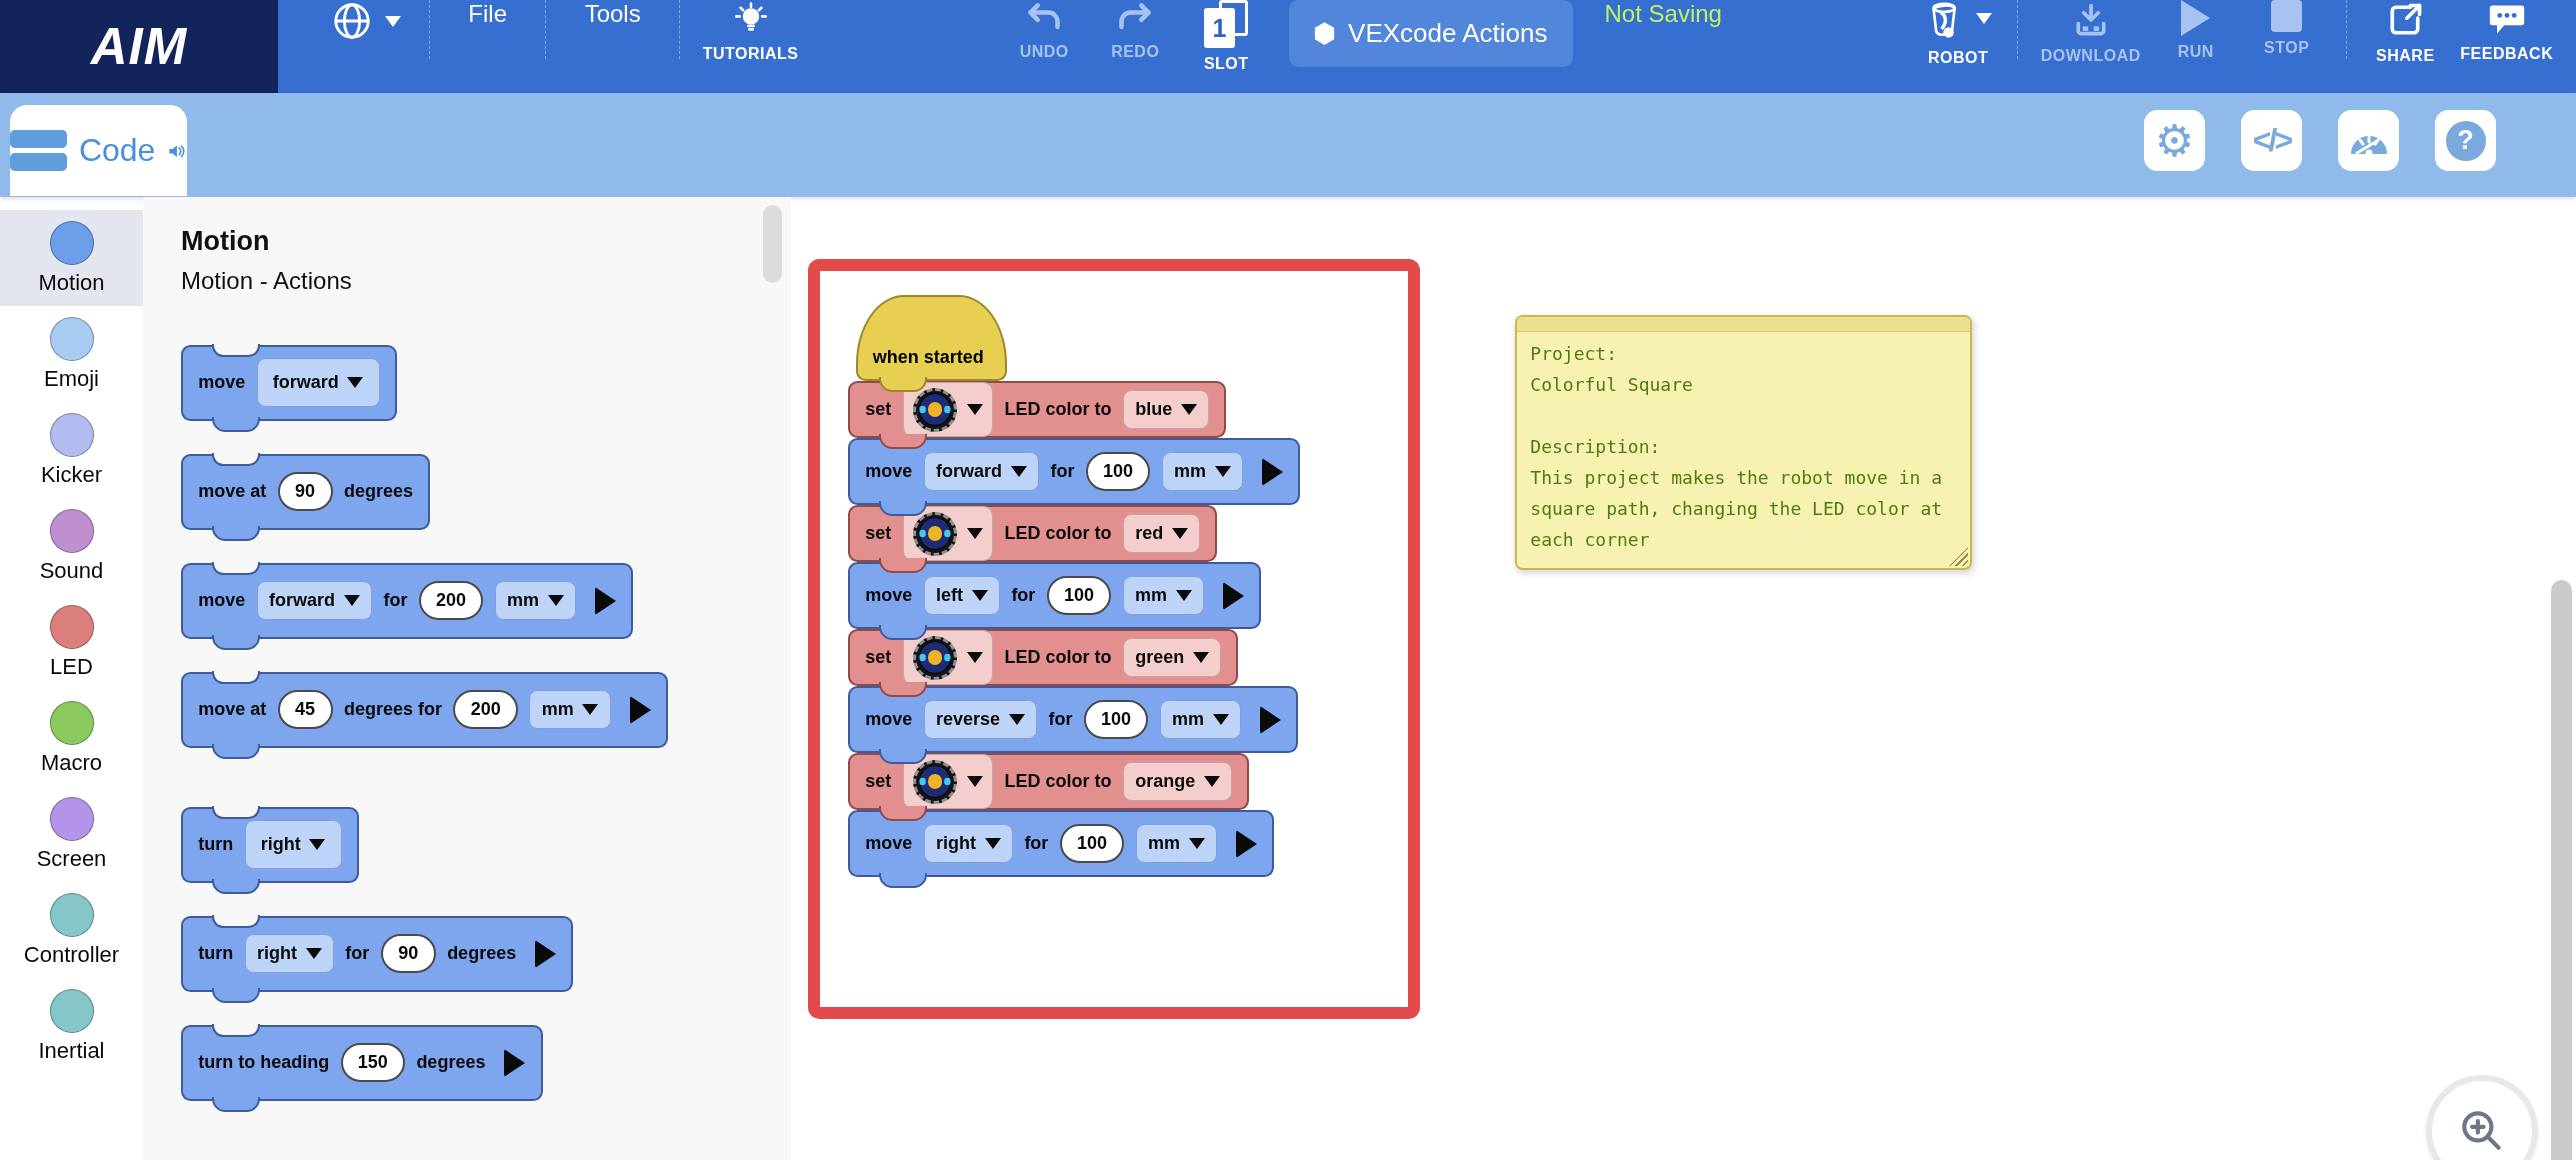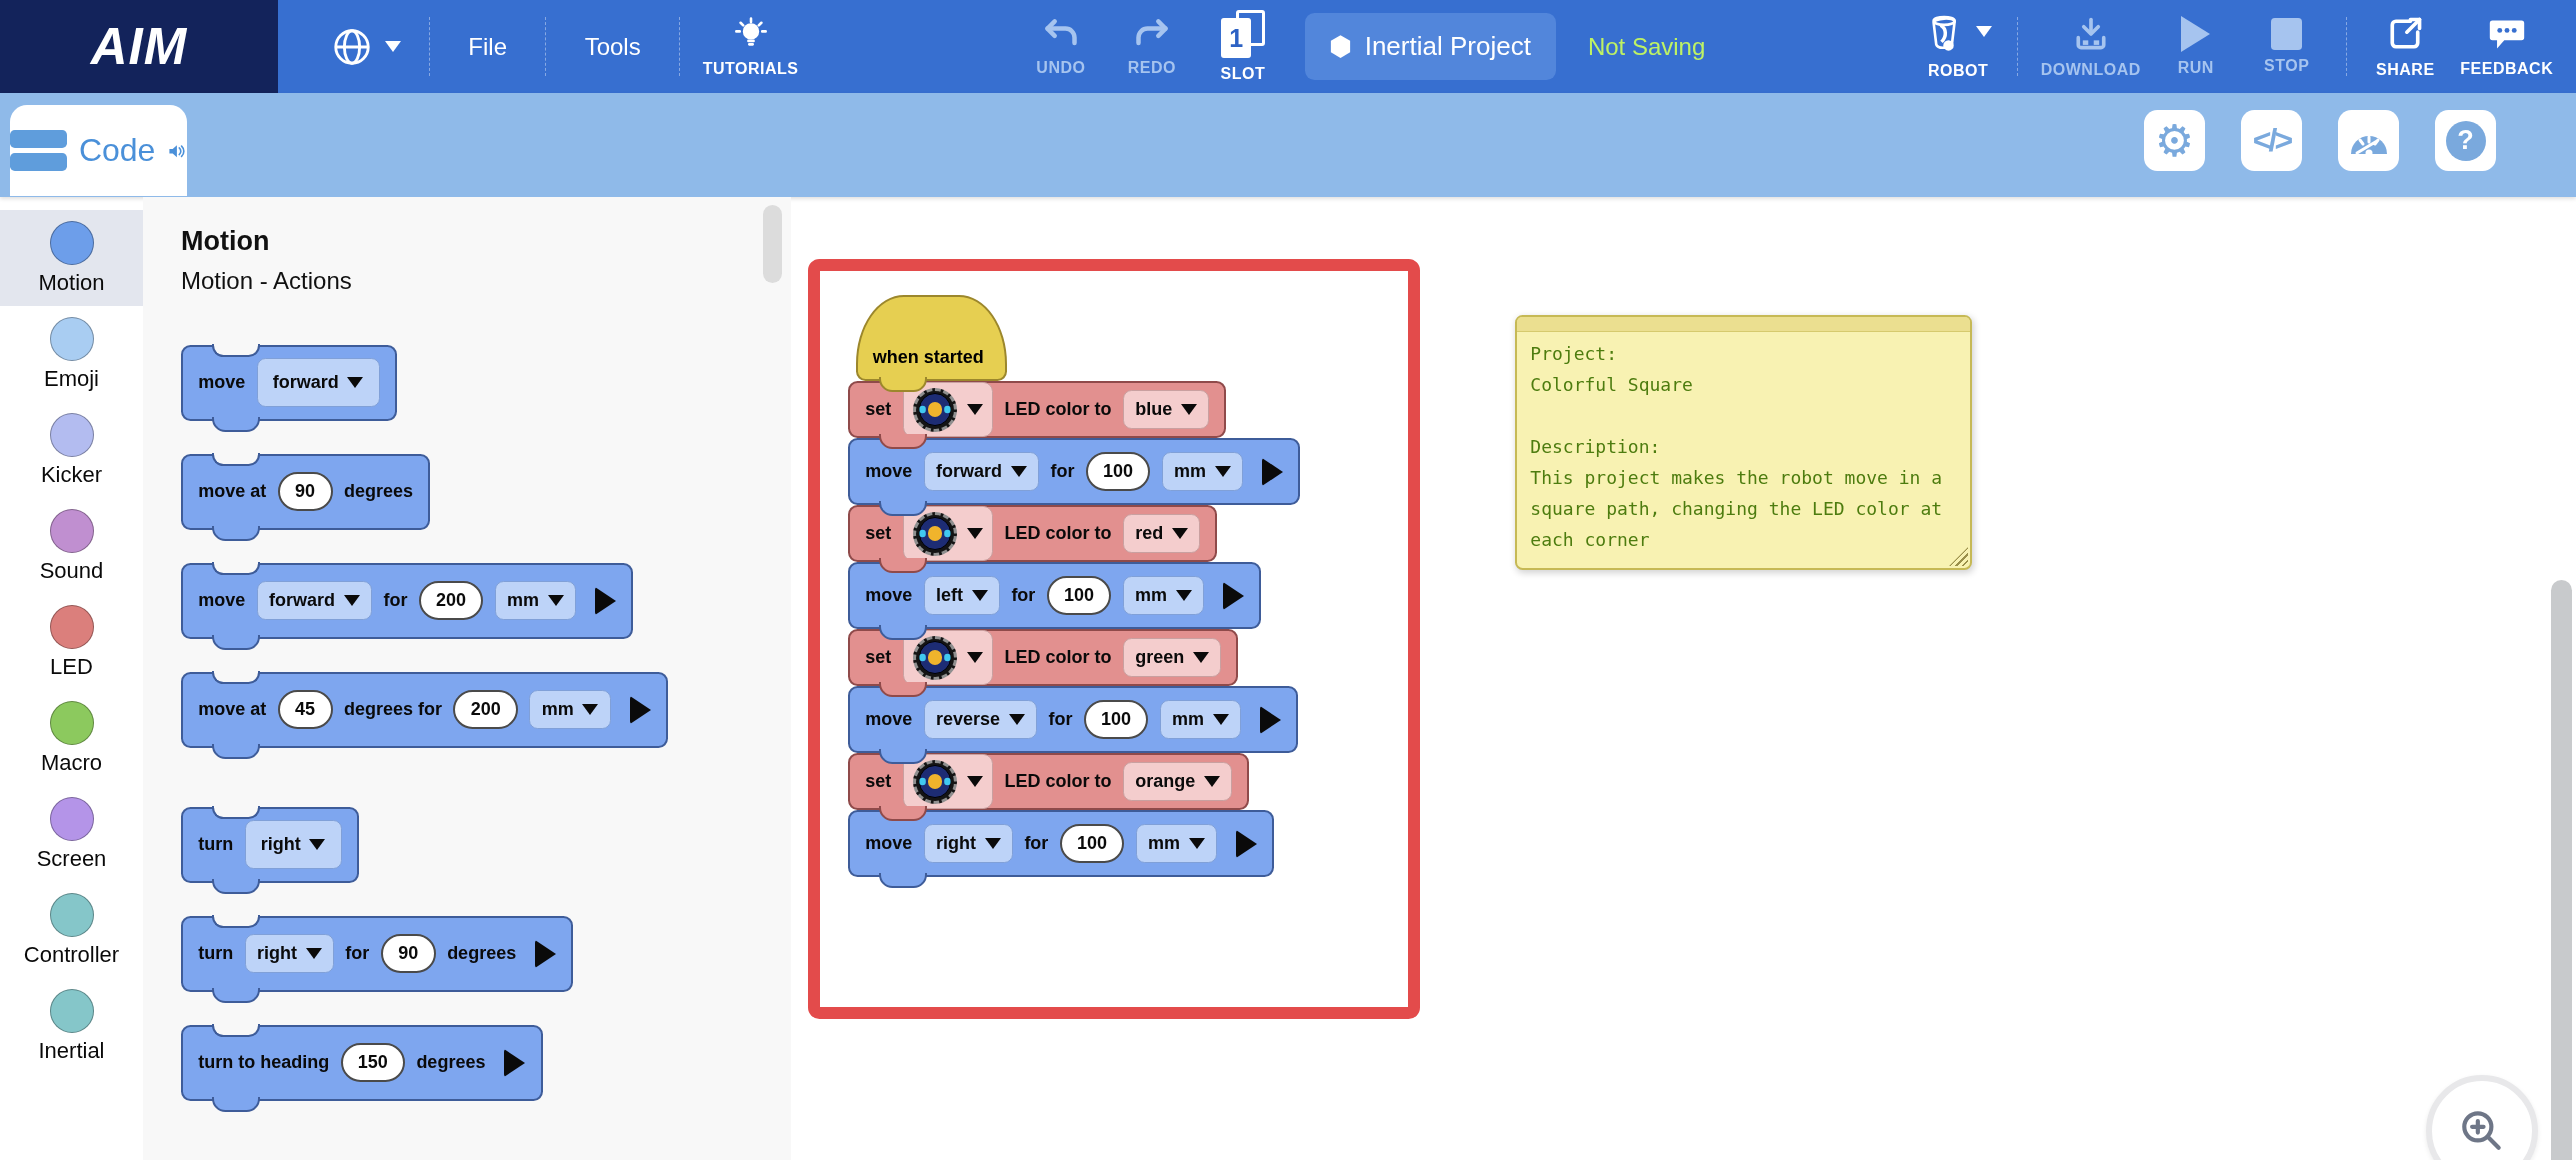--- a/index.html
+++ b/index.html
@@ -1,20 +1,20 @@
 <!DOCTYPE html>
 <html><head>
 <meta charset="utf-8">
 <style>
   * { box-sizing: border-box; margin:0; padding:0; }
   html,body { width:2576px; height:1160px; overflow:hidden;
     font-family:"Liberation Sans", sans-serif; background:#fff; }
 
   
-  .topbar { height:93px; background:#376fd0; display:flex; align-items:center; color:#fff; }
+  .topbar { height:93px; background:#376fd0; display:flex; align-items:flex-start; color:#fff; }
   .logo { width:278px; height:93px; background:#13235b; display:flex; align-items:center; justify-content:center;
           font-size:51px; font-weight:900; font-style:italic; letter-spacing:1px; flex:none; }
   .vdiv { height:59px; border-left:1.9px dashed rgba(255,255,255,.4); margin:0 13.3px; flex:none; }
   .menu-item { font-size:24px; padding:0 25px; cursor:default; flex:none; }
   .globe-btn { display:flex; align-items:center; gap:11.4px; margin-left:38px; padding:0 15.2px; flex:none; }
   .icon-btn { display:flex; flex-direction:column; align-items:center; justify-content:center; gap:6.7px;
               min-width:91px; padding:0 9.5px; flex:none; }
   .icon-btn .lbl { font-size:16px; font-weight:bold; letter-spacing:0.5px; }
   .muted { color:#a6c4ef; }
   .white { color:#fff; }
@@ -189,21 +189,21 @@
     <span class="slot-ic">
       <span class="slot-back"></span>
       <span class="slot-front">1</span>
     </span>
     <span class="lbl">SLOT</span>
   </div>
   <div class="proj-pill">
     <svg width="21" height="25" viewBox="0 0 24 28">
       <polygon points="12,1 23,7.5 23,20.5 12,27 1,20.5 1,7.5" fill="#fff"></polygon>
     </svg>
-    <span class="pname">Inertial Project</span>
+    <span class="pname">VEXcode Actions</span>
   </div>
   <div class="not-saving">Not Saving</div>
 
   <div class="grow"></div>
 
   <div class="icon-btn white">
     <span class="robot-grp">
       <svg width="42" height="42" viewBox="0 0 48 48">
         <g fill="none" stroke="#fff" stroke-width="3">
           <path d="M11 11c0-5 24-7 24-1l-3 25c0 5-16 7-18 1z"></path>

